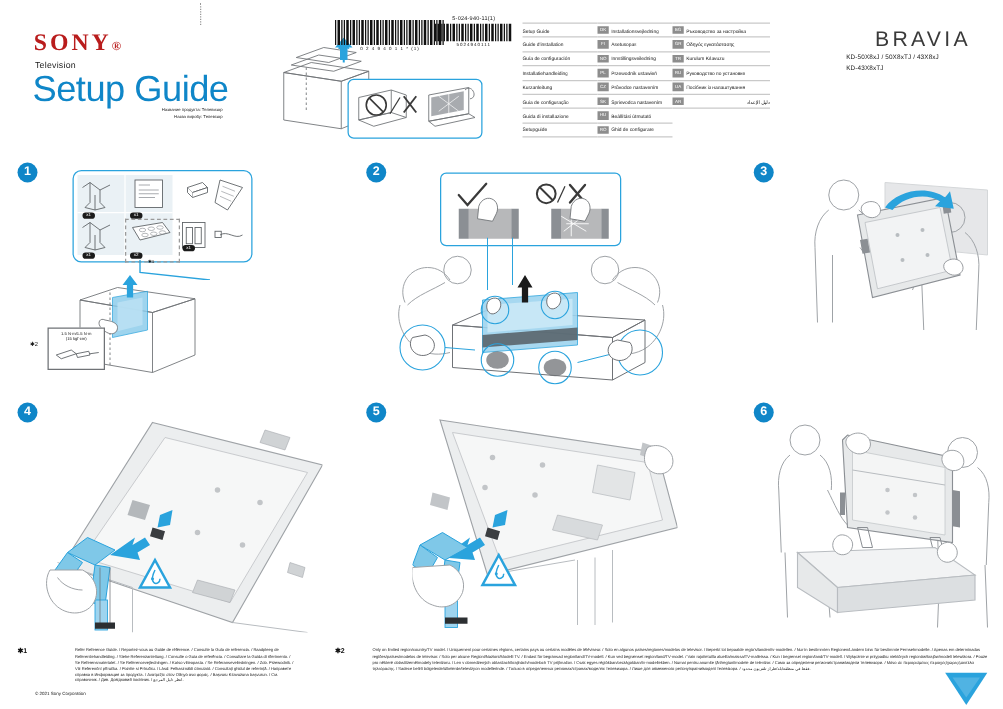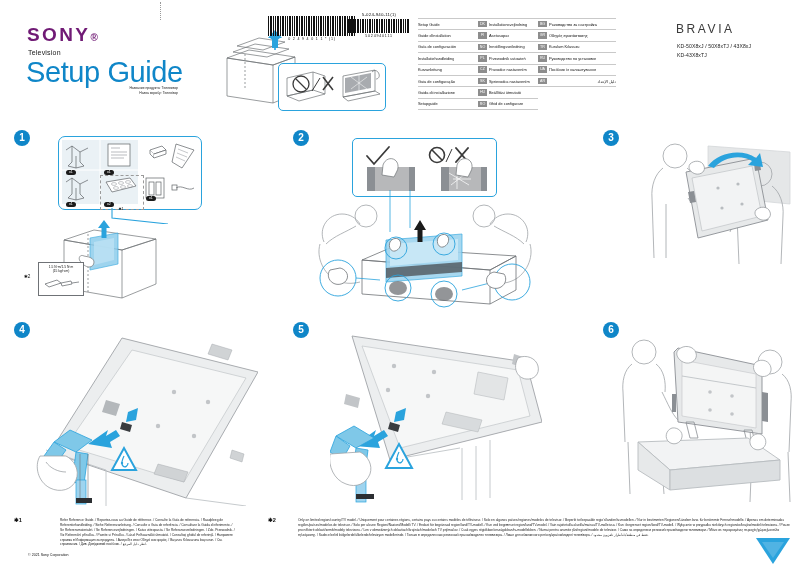--- a/index.html
+++ b/index.html
@@ -1,20 +1,20 @@
 <!DOCTYPE html>
 <html><head>
 <meta charset="utf-8">
 <style>
   html,body{margin:0;padding:0;background:#fff;}
   body{width:802px;height:567px;overflow:hidden;font-family:"Liberation Sans",sans-serif;color:#000;}
   .page{position:relative;width:802px;height:567px;background:#ffffff;}
 
   
-  .sony-logo{position:absolute;left:27px;top:24px;font-family:Liberation Sans, sans-serif;font-weight:bold;font-size:19px;letter-spacing:2.4px;color:#701a75;}
+  .sony-logo{position:absolute;left:27px;top:24px;font-family:Liberation Serif, serif;font-weight:bold;font-size:19px;letter-spacing:2.4px;color:#b91c1c;}
   .sony-logo .dot{font-size:10px;}
   .tv-label{position:absolute;left:28px;top:49px;font-size:7px;color:#1a1a1a;letter-spacing:.2px;}
   .setup-title{position:absolute;left:26px;top:56px;font-size:29px;color:#0f86c8;letter-spacing:-0.4px;font-weight:400;}
   .subtitle{position:absolute;left:86px;top:86px;width:92px;text-align:right;font-size:3.4px;line-height:1.55;color:#222;}
 
   
   .cropmark{position:absolute;left:160px;top:2px;width:0;height:18px;border-left:1px dotted #999;}
 
   
   .barcode-wrap{position:absolute;}
@@ -27,21 +27,21 @@
   
   .langblock{position:absolute;display:flex;gap:0;}
   .langcol{width:60px;}
   .langrow{display:flex;align-items:center;height:10.4px;border-bottom:.5px solid #c9c9c9;}
   .langrow:first-child{border-top:.5px solid #c9c9c9;}
   .langcode{flex:0 0 9px;height:6.6px;background:#8d8d8d;color:#fff;font-size:3.6px;line-height:6.6px;text-align:center;margin-right:2px;}
   .langname{font-size:3.9px;color:#111;white-space:nowrap;overflow:hidden;}
   .langname.ar{direction:rtl;text-align:right;width:100%;}
 
   
-  .bravia{position:absolute;left:676px;top:22px;font-size:12px;letter-spacing:2.6px;color:#3a3a3a;}
+  .bravia{position:absolute;left:700px;top:22px;font-size:17px;letter-spacing:2.6px;color:#3a3a3a;}
   .models{position:absolute;left:677px;top:42px;font-size:5.1px;line-height:1.75;color:#222;letter-spacing:.1px;}
   .badge{position:absolute;width:16px;height:16px;border-radius:50%;background:#0f86c8;color:#fff;font-size:10px;font-weight:bold;line-height:16px;text-align:center;}
 
   
   .acc-panel{position:absolute;left:58px;top:136px;width:142px;height:72px;border:1.2px solid #2aa3dd;border-radius:7px;background:#fff;}
   .acc-grid{position:absolute;left:62px;top:140px;width:76px;height:64px;background:#eaf1f5;}
   .qty{position:absolute;background:#1b1b1b;color:#fff;border-radius:6px;font-size:3.6px;padding:0 3px;line-height:5px;height:5px;text-align:center;}
   .dashed{position:absolute;border:.6px dashed #9a9a9a;}
 
   .star{font-size:4.6px;color:#111;}

